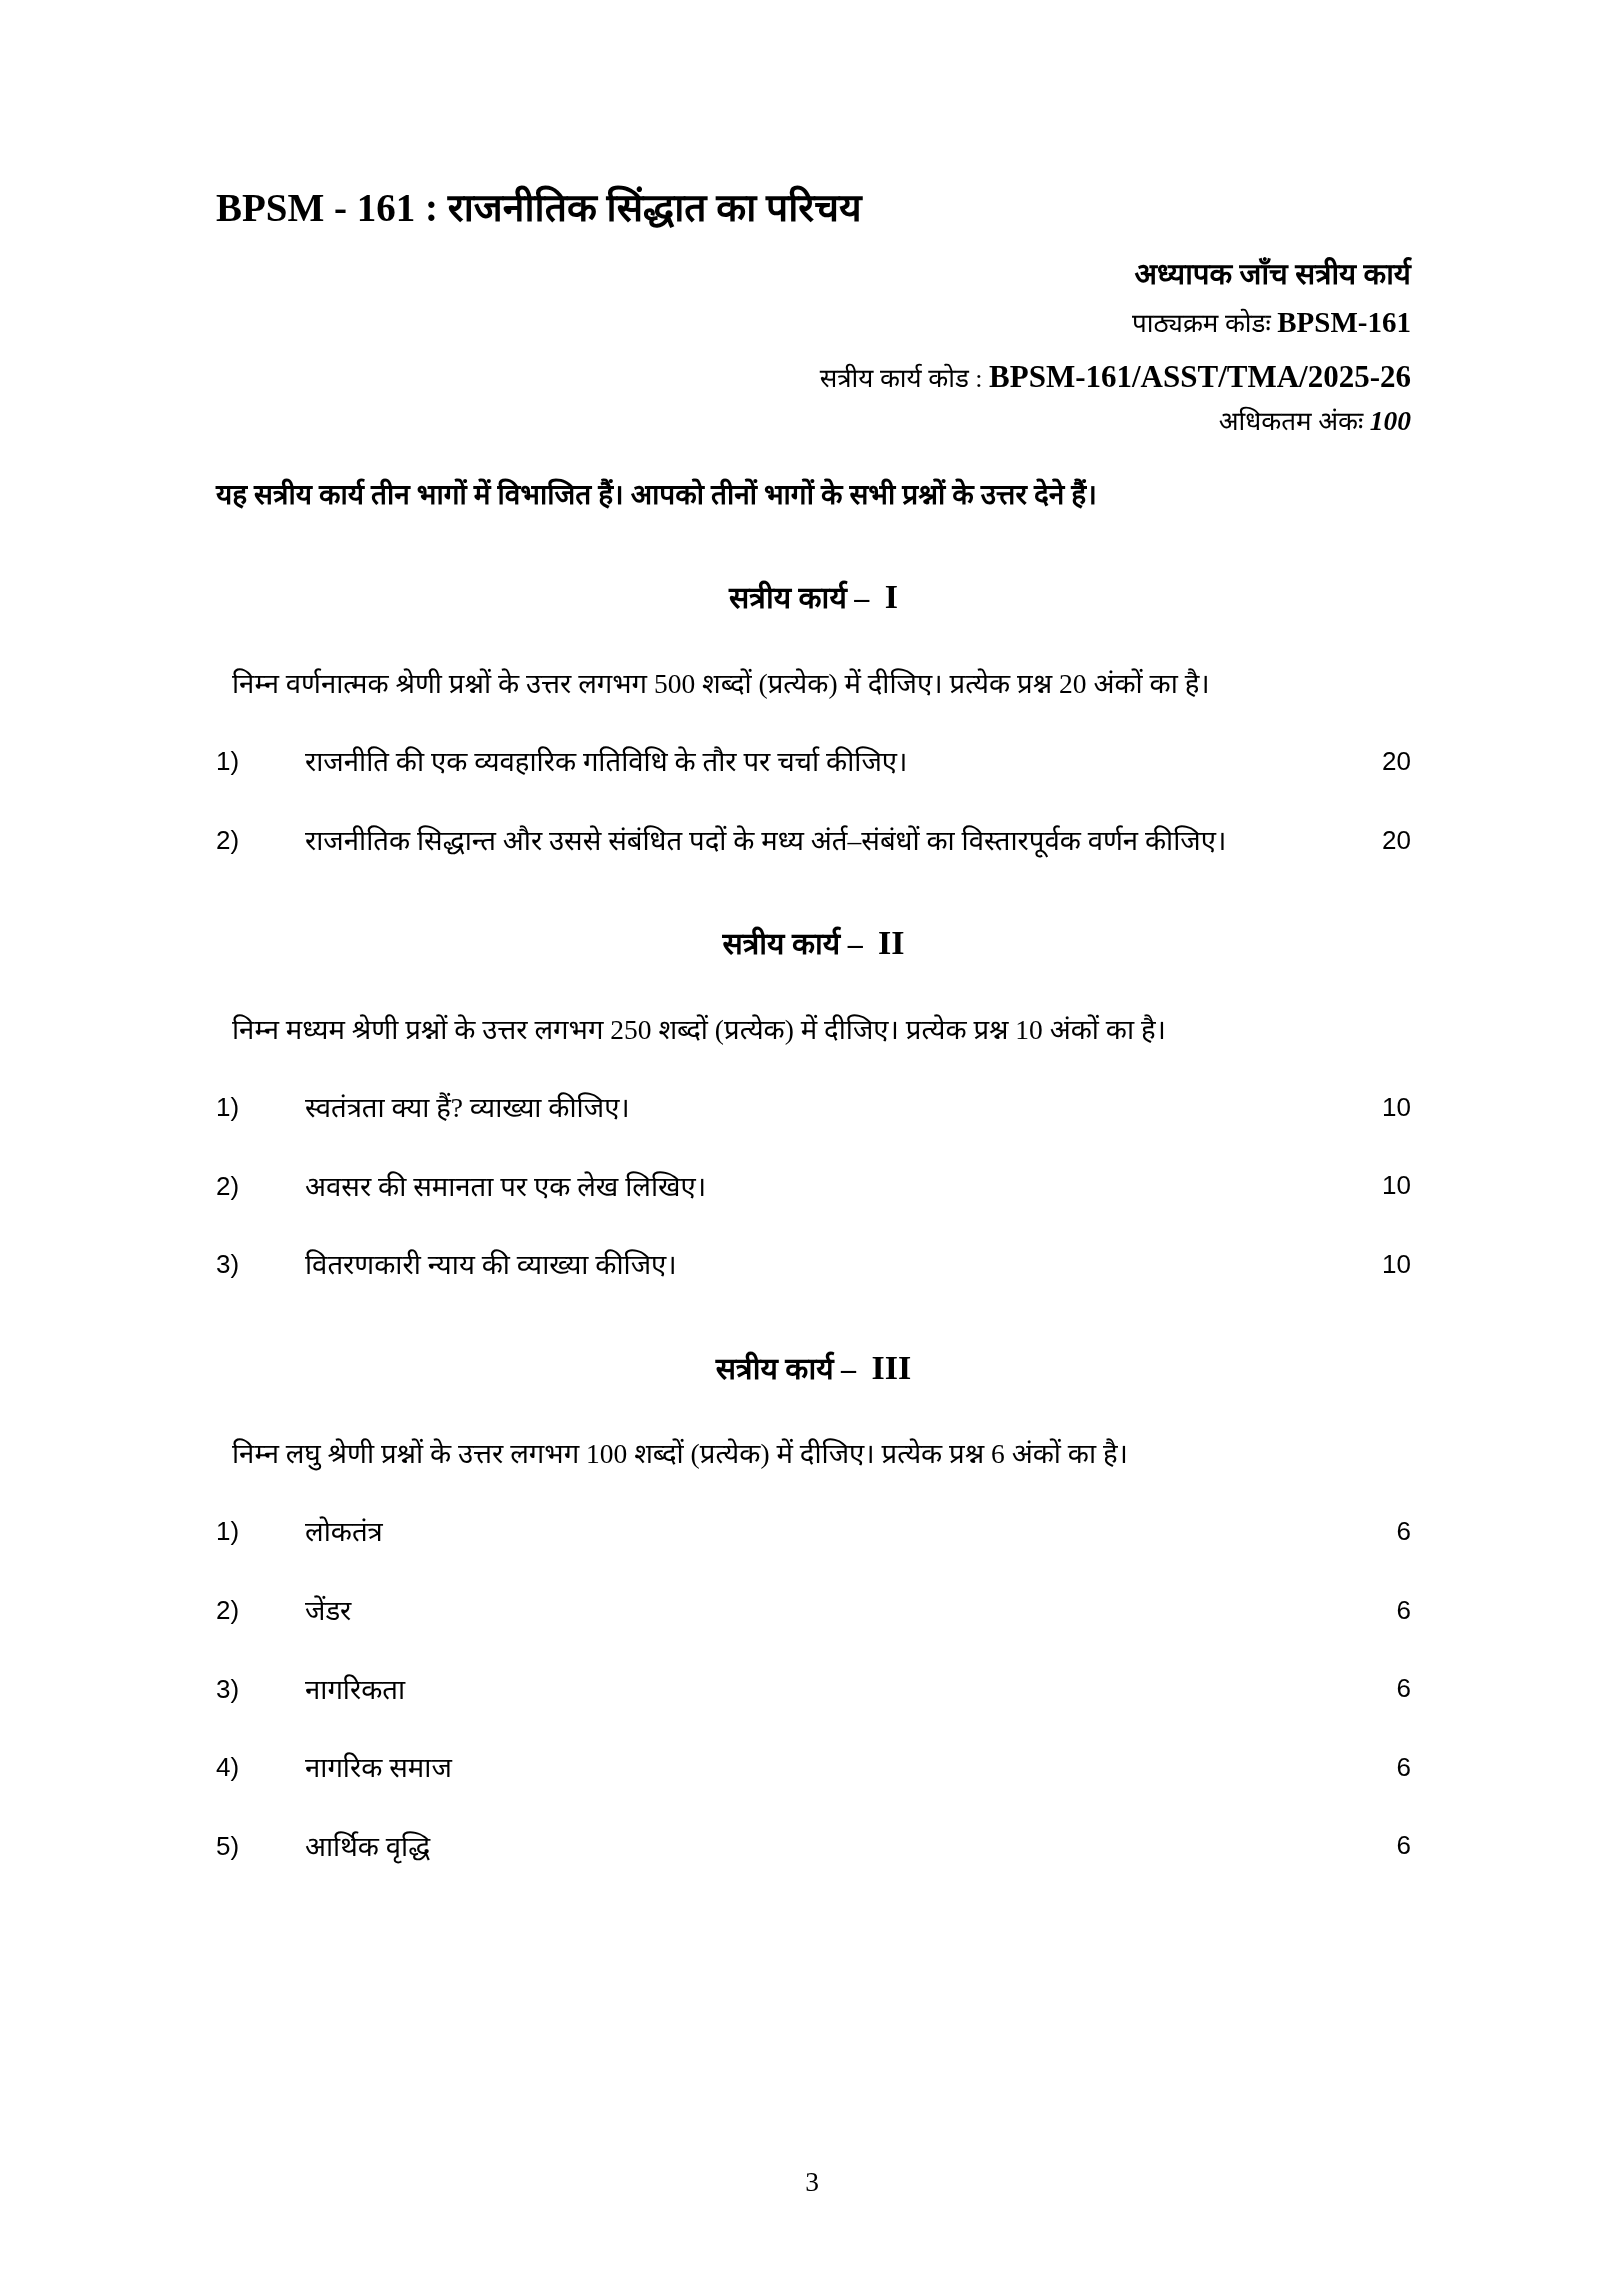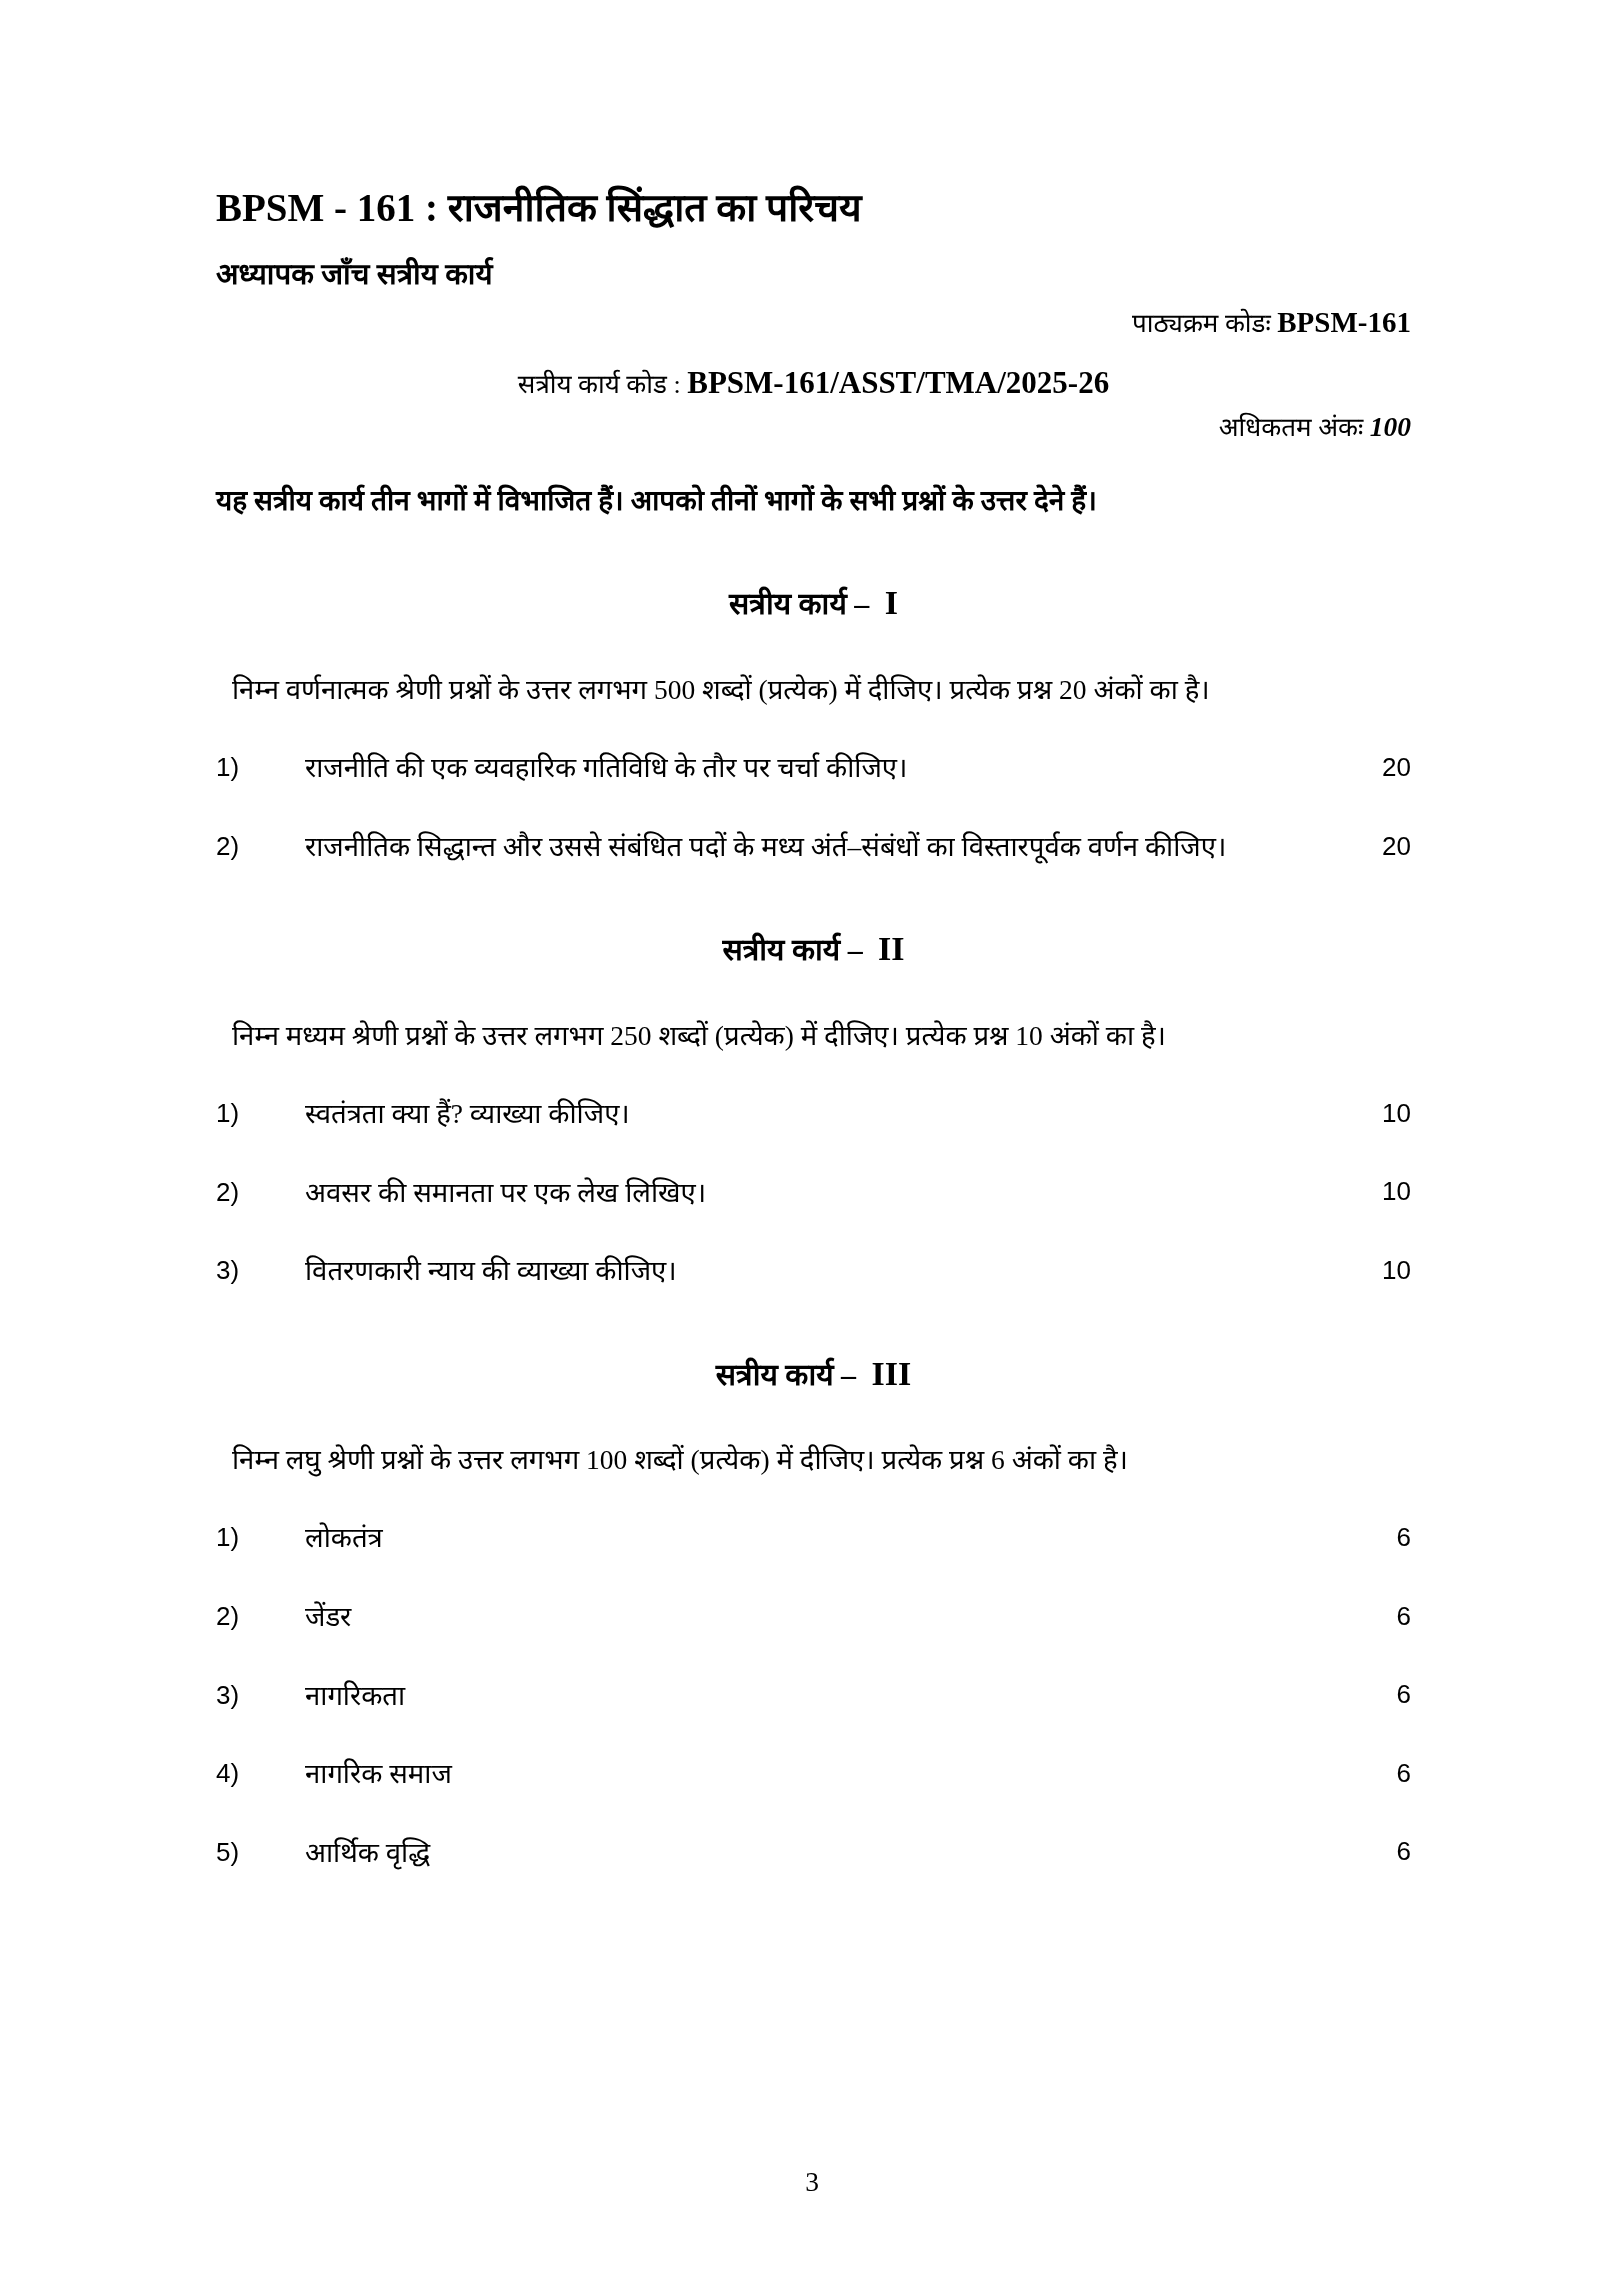--- a/index.html
+++ b/index.html
@@ -14,37 +14,37 @@
     padding: 185px 213px 0 216px;
     overflow: hidden;
   }
   .title {
     text-align: left;
     font-weight: bold;
     font-size: 39px;
     line-height: 1.2;
   }
   .subtitle {
-    text-align: left;
+    text-align: right;
     font-weight: bold;
     font-size: 29.5px;
     line-height: 1.2;
     margin-top: 25px;
   }
   .meta-line {
     text-align: right;
     font-size: 26px;
     line-height: 1.35;
     margin-top: 10.5px;
   }
   .meta-line .meta-value {
     font-weight: bold;
     font-size: 29px;
   }
-  .meta-line.assignment-code { margin-top: 20px; text-align: center; }
+  .meta-line.assignment-code { margin-top: 14px; }
   .meta-line.assignment-code .meta-value { font-size: 31px; }
   .meta-line.max-marks { margin-top: 3.9px; }
   .meta-line.max-marks .meta-value { font-size: 27.5px; font-style: italic; }
   .intro {
     margin: 34px 0 0 0;
     font-weight: bold;
     font-size: 28px;
     line-height: 1.6;
     text-align: justify;
   }

